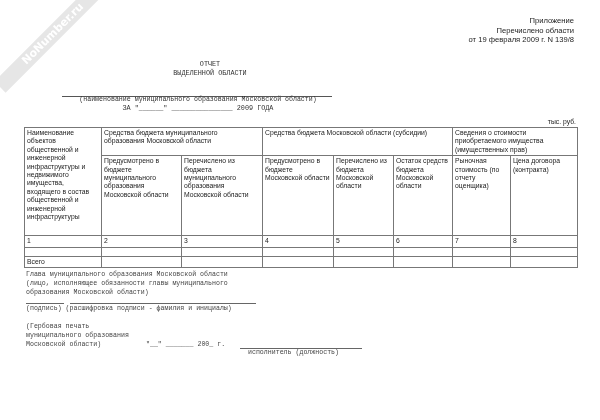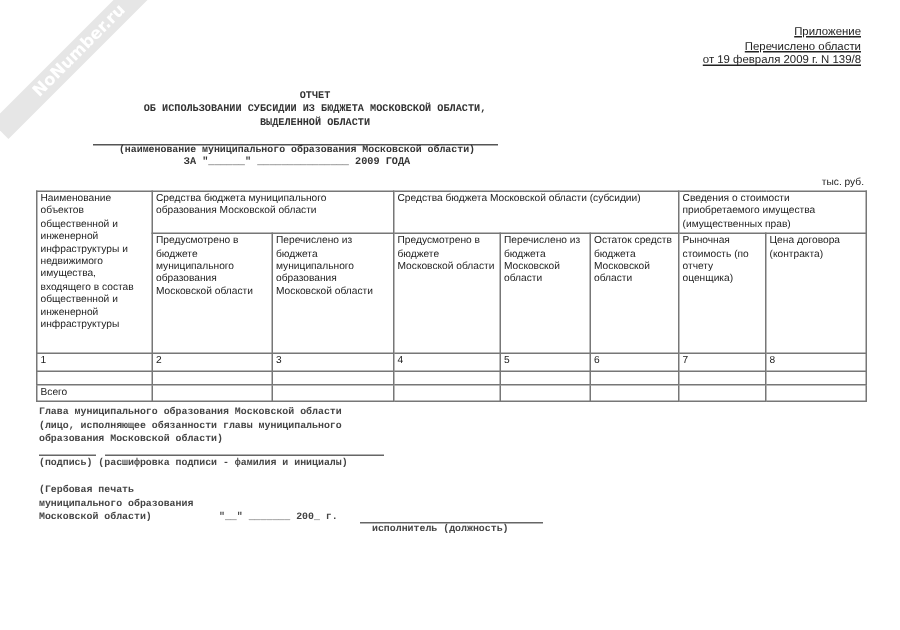--- a/index.html
+++ b/index.html
@@ -1,24 +1,24 @@
 <!DOCTYPE html>
 <html><head>
 <meta charset="utf-8">
 <style>
   html, body { margin:0; padding:0; background:#fff; }
   body { width:600px; height:420px; position:relative; overflow:hidden; color:#222; }
   .sans { font-family: "Liberation Sans", sans-serif; }
-  .mono { font-family: "Liberation Mono", monospace; font-weight: bold; }
+  .mono { font-family: "Liberation Mono", monospace; }
   .watermark {
     position:absolute; left:-22px; top:26px; width:150px; height:16px;
     background:#e6e6e6; color:#fff; font-family:"DejaVu Sans", sans-serif; font-weight:bold;
     font-size:11px; line-height:16px; text-align:center; transform:rotate(-45deg);
   }
-  .appendix { position:absolute; right:26px; top:16px; text-align:right; font-size:7.6px; line-height:9.6px;text-decoration:underline; }
+  .appendix { position:absolute; right:26px; top:16px; text-align:right; font-size:7.6px; line-height:9.6px; }
   .title-block { position:absolute; left:60px; top:60px; width:300px; text-align:center; font-size:6.8px; line-height:9px; color:#333; }
   .name-line { position:absolute; left:62px; top:96px; width:270px; border-top:1px solid #555; }
   .name-caption { position:absolute; left:60px; top:96px; width:276px; text-align:center; font-size:6.6px; color:#333; white-space:nowrap; }
   .za-line { position:absolute; left:60px; top:104px; width:276px; text-align:center; font-size:6.8px; color:#333; white-space:pre; }
   .unit { position:absolute; right:24px; top:118px; font-size:6.8px; }
   table.report { position:absolute; left:24px; top:127px; width:553px; border-collapse:collapse; font-size:6.8px; line-height:8.4px; table-layout:fixed; }
   table.report td { border:1px solid #777; vertical-align:top; padding:1px 2px; }
   .sig { position:absolute; font-size:6.6px; line-height:9px; color:#444; white-space:pre; }
   .uline { position:absolute; border-top:1px solid #666; }
 </style>
@@ -28,21 +28,20 @@
 <div class="watermark">NoNumber.ru</div>
 
 <div class="appendix sans">
   <div>Приложение</div>
   <div>Перечислено области</div>
   <div>от 19 февраля 2009 г. N 139/8</div>
 </div>
 
 <div class="title-block mono">
   <div>ОТЧЕТ</div>
-  <div>ОБ ИСПОЛЬЗОВАНИИ СУБСИДИИ ИЗ БЮДЖЕТА МОСКОВСКОЙ ОБЛАСТИ,</div>
   <div>ВЫДЕЛЕННОЙ ОБЛАСТИ</div>
 </div>
 <div class="name-line"></div>
 <div class="name-caption mono">(наименование муниципального образования Московской области)</div>
 <div class="za-line mono">ЗА "______" _______________ 2009 ГОДА</div>
 
 <div class="unit sans">тыс. руб.</div>
 
 <table class="report sans">
   <colgroup>

